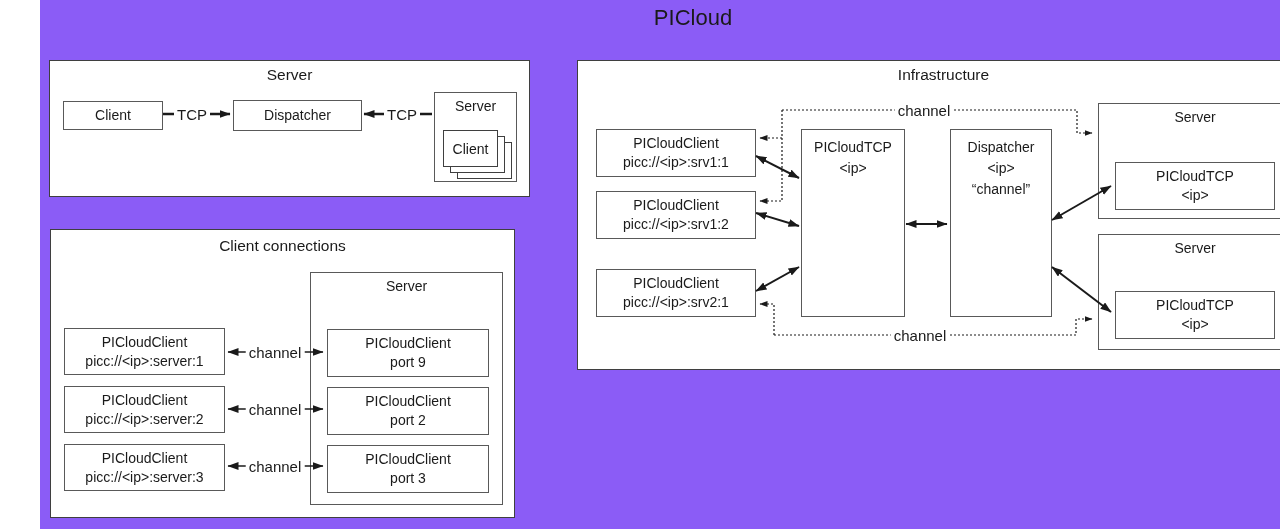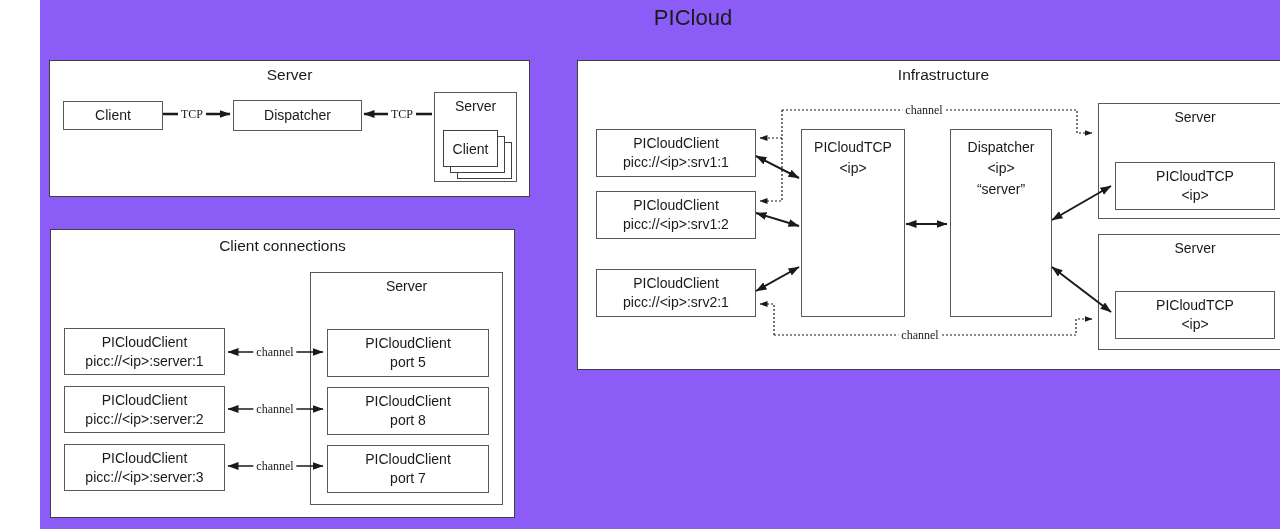--- a/index.html
+++ b/index.html
@@ -24,21 +24,21 @@
   .panel { position:absolute; border:1px solid #595959; background:#fff; box-sizing:border-box; }
   .panel-title {
     position:absolute; left:0; right:0; top:4px; text-align:center;
     font-size:14px; line-height:19px;
   }
   .card { position:absolute; border:1px solid #3f3f3f; background:#fff; box-sizing:border-box;
           display:flex; align-items:center; justify-content:center; font-size:14px; }
   .overlay { position:absolute; left:0; top:0; z-index:5; pointer-events:none; }
   .lbl {
     position:absolute; transform:translate(-50%,-50%); background:#fff;
-    padding:0 3px; font-size:12px; z-index:6; white-space:nowrap;font-family:Liberation Serif, serif;
+    padding:0 3px; font-size:15px; z-index:6; white-space:nowrap;
   }
 </style>
 </head>
 <body>
 
 <div class="stage">
 
   <div class="page-title">PICloud</div>
 
   <div class="frame" style="left:9px; top:60px; width:479px; height:135px;">
@@ -77,29 +77,29 @@
       <span>PICloudClient</span>
       <span>picc://&lt;ip&gt;:server:3</span>
     </div>
 
     <div class="panel" style="left:259px; top:42px; width:193px; height:233px;">
       <div class="panel-title">
         <div>Server</div>
       </div>
       <div class="box" style="left:16px; top:56px; width:162px; height:48px;">
         <span>PICloudClient</span>
-        <span>port 5</span>
+        <span>port 9</span>
       </div>
       <div class="box" style="left:16px; top:114px; width:162px; height:48px;">
         <span>PICloudClient</span>
-        <span>port 8</span>
+        <span>port 2</span>
       </div>
       <div class="box" style="left:16px; top:172px; width:162px; height:48px;">
         <span>PICloudClient</span>
-        <span>port 7</span>
+        <span>port 3</span>
       </div>
     </div>
   </div>
 
   <div class="frame" style="left:537px; top:60px; width:731px; height:308px;">
     <div class="frame-title" style="top:5px;">Infrastructure</div>
 
     <div class="box" style="left:18px; top:68px; width:160px; height:48px;">
       <span>PICloudClient</span>
       <span>picc://&lt;ip&gt;:srv1:1</span>
@@ -114,21 +114,21 @@
     </div>
 
     <div class="box tall" style="left:223px; top:68px; width:104px; height:188px;">
       <span>PICloudTCP</span>
       <span>&lt;ip&gt;</span>
     </div>
 
     <div class="box tall" style="left:372px; top:68px; width:102px; height:188px;">
       <span>Dispatcher</span>
       <span>&lt;ip&gt;</span>
-      <span>“server”</span>
+      <span>“channel”</span>
     </div>
 
     <div class="panel" style="left:520px; top:42px; width:194px; height:116px;">
       <div class="panel-title">
         <div>Server</div>
       </div>
       <div class="box" style="left:16px; top:58px; width:160px; height:48px;">
         <span>PICloudTCP</span>
         <span>&lt;ip&gt;</span>
       </div>

